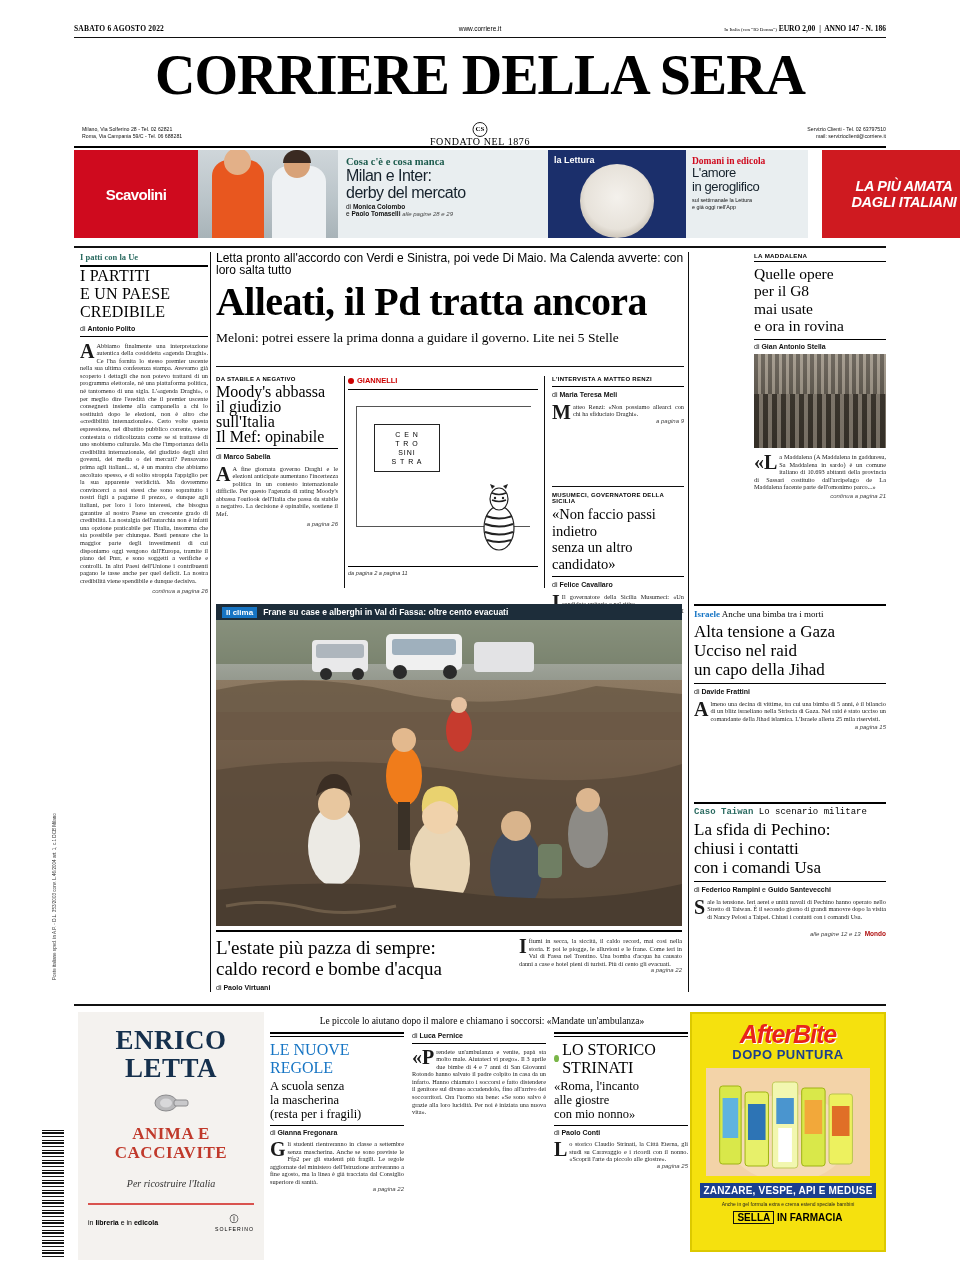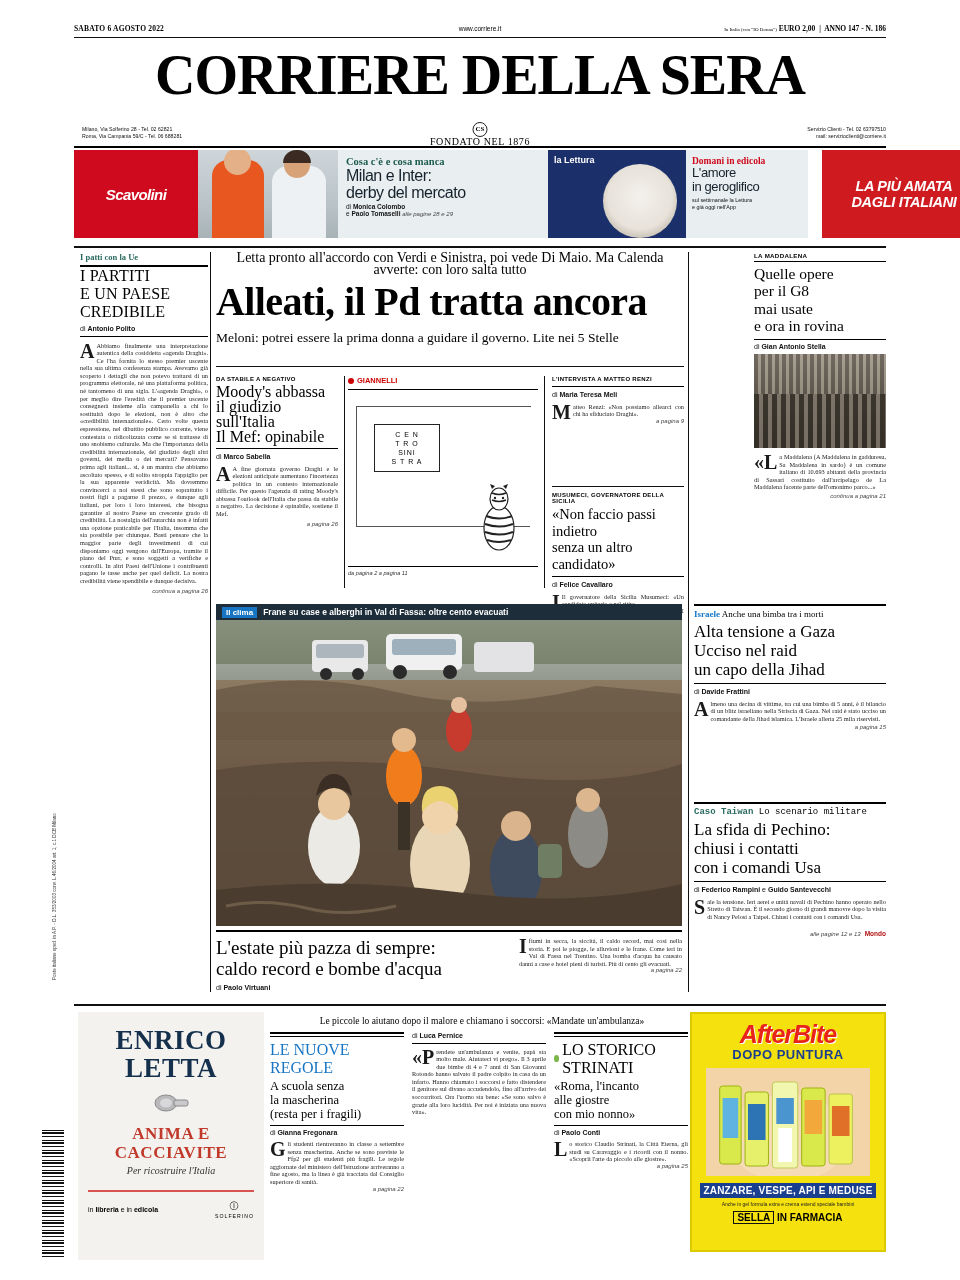--- a/index.html
+++ b/index.html
@@ -32,54 +32,54 @@
   #addrbar{left:74px;top:126px;width:812px;height:22px;}
   #addrbar .addr{position:absolute;left:8px;top:0;font-family:"Liberation Sans",sans-serif;font-size:5.2px;line-height:7px;color:#111;}
   #addrbar .fondato{position:absolute;left:50%;transform:translateX(-50%);top:10px;font-family:"Liberation Serif",serif;font-size:10px;letter-spacing:.6px;}
   #addrbar .emblem{position:absolute;left:50%;transform:translateX(-50%);top:-4px;width:13px;height:13px;border-radius:50%;border:1px solid #222;font-size:7px;line-height:13px;text-align:center;font-family:"Liberation Serif",serif;font-weight:bold;}
   #addrbar .svc{position:absolute;right:0;top:0;text-align:right;font-family:"Liberation Sans",sans-serif;font-size:5.2px;line-height:7px;color:#111;}
   #addrbar .hr{position:absolute;left:0;top:20px;width:100%;height:2px;background:#000;}
 
   
   #promo{left:74px;top:150px;width:812px;height:88px;}
   #promo .scav{position:absolute;left:0;top:0;width:124px;height:88px;background:#cf0a1e;color:#fff;display:flex;align-items:center;justify-content:center;}
-  #promo .scav span{font-family:"Liberation Sans",sans-serif;font-weight:bold;font-style:italic;font-size:15px;letter-spacing:-.6px;}
+  #promo .scav span{font-family:"Liberation Sans",sans-serif;font-weight:bold;font-size:15px;letter-spacing:-.6px;}
   #promo .photo{position:absolute;left:124px;top:0;width:140px;height:88px;overflow:hidden;background:linear-gradient(180deg,#cfd6da 0%,#b9c3c8 60%,#a8b3b8 100%);}
   #promo .photo .manA{position:absolute;left:14px;top:10px;width:52px;height:78px;background:#e8571f;border-radius:16px 16px 0 0;}
   #promo .photo .headA{position:absolute;left:26px;top:-2px;width:27px;height:27px;border-radius:50%;background:#e3b088;}
   #promo .photo .manB{position:absolute;left:74px;top:16px;width:54px;height:72px;background:#eef1f3;border-radius:16px 16px 0 0;}
   #promo .photo .headB{position:absolute;left:86px;top:2px;width:26px;height:26px;border-radius:50%;background:#d8a278;}
   #promo .photo .hairB{position:absolute;left:85px;top:0px;width:28px;height:13px;border-radius:14px 14px 0 0;background:#3a2a22;}
   #promo .mid{position:absolute;left:264px;top:0;width:210px;height:88px;background:#e9eef0;padding:6px 8px 0 8px;box-sizing:border-box;}
   #promo .mid .k{font-family:"Liberation Serif",serif;font-weight:bold;font-size:10.5px;color:#1c5b4d;}
   #promo .mid .h{font-family:"Liberation Sans",sans-serif;font-size:16px;line-height:17px;color:#15212b;letter-spacing:-.5px;}
   #promo .mid .b{font-family:"Liberation Sans",sans-serif;font-size:6.5px;margin-top:2px;color:#111;}
   #promo .mid .b b{font-weight:bold;}
-  #promo .lettura{position:absolute;left:474px;top:0;width:138px;height:88px;background:#1b2f6b;overflow:hidden;padding-left:46px;}
+  #promo .lettura{position:absolute;left:474px;top:0;width:138px;height:88px;background:#1b2f6b;overflow:hidden;}
   #promo .lettura .tag{position:absolute;left:6px;top:5px;font-family:"Liberation Sans",sans-serif;font-size:9px;color:#fff;font-weight:bold;}
   #promo .lettura .disc{position:absolute;left:50%;top:14px;transform:translateX(-50%);width:74px;height:74px;border-radius:50%;background:radial-gradient(circle at 50% 45%, #f4f1ec 0%, #e7e2da 58%, #cfc8bd 72%, #b9b2a7 100%);}
   #promo .right{position:absolute;left:612px;top:0;width:122px;height:88px;background:#e9eef0;padding:6px 6px 0 6px;box-sizing:border-box;}
   #promo .right .k{font-family:"Liberation Serif",serif;font-weight:bold;font-size:9.5px;color:#cf0a1e;}
   #promo .right .h{font-family:"Liberation Sans",sans-serif;font-size:13px;line-height:14px;color:#15212b;letter-spacing:-.4px;}
   #promo .right .b{font-family:"Liberation Sans",sans-serif;font-size:5.4px;line-height:7px;margin-top:3px;color:#111;}
   #promo .amata{position:absolute;left:748px;top:0;width:164px;height:88px;background:#cf1a20;color:#fff;display:flex;align-items:center;justify-content:center;text-align:center;}
   #promo .amata span{font-family:"Liberation Sans",sans-serif;font-weight:bold;font-style:italic;font-size:14.5px;line-height:16px;letter-spacing:-.3px;}
 
   
   .vline{position:absolute;width:1px;background:#111;}
 
   
   #leftcol{left:80px;top:252px;width:128px;}
   #leftcol .k{font-family:"Liberation Serif",serif;font-weight:bold;font-size:8.5px;color:#2a6a60;margin-bottom:3px;}
   #leftcol h2{margin:0;font-family:"Liberation Serif",serif;font-weight:normal;font-size:16px;line-height:18px;letter-spacing:.2px;}
   #leftcol .by{margin-top:4px;}
 
   
   #main{left:216px;top:252px;width:468px;}
-  #main .over{font-family:Liberation Serif, serif;font-size:14px;line-height:12px;text-align:center;}
+  #main .over{font-family:Liberation Sans, sans-serif;font-size:12px;line-height:12px;}
   #main h1{margin:4px 0 0 0;font-family:"Liberation Serif",serif;font-weight:bold;font-size:40px;line-height:44px;letter-spacing:-.6px;}
   #main .sub{margin-top:6px;font-family:"Liberation Serif",serif;font-size:13.5px;line-height:16px;}
 
   
   #rightcol{left:754px;top:252px;width:132px;}
   #rightcol .k{font-family:"Liberation Sans",sans-serif;font-weight:bold;font-size:6.2px;letter-spacing:.3px;}
   #rightcol h2{margin:2px 0 0 0;font-family:"Liberation Serif",serif;font-weight:normal;font-size:15.5px;line-height:17.5px;}
 
   
   .mbox .k{font-family:"Liberation Sans",sans-serif;font-weight:bold;font-size:6px;letter-spacing:.3px;text-transform:uppercase;}
@@ -106,21 +106,21 @@
   #feature .lower{display:flex;gap:8px;margin-top:5px;}
   #feature h2{margin:0;font-family:"Liberation Serif",serif;font-weight:normal;font-size:19px;line-height:21px;width:295px;}
   #feature .lowbody{flex:1;}
 
   
   #bottom{position:absolute;left:74px;top:1012px;width:812px;height:248px;}
   #bookad{position:absolute;left:4px;top:0;width:186px;height:248px;background:#f4f2ef;text-align:center;}
   #bookad .au{font-family:"Liberation Serif",serif;font-weight:bold;font-size:27px;line-height:28px;letter-spacing:.5px;color:#15304d;margin-top:14px;}
   #bookad .screw{width:38px;height:26px;margin:10px auto 6px auto;position:relative;}
   #bookad .ttl{font-family:"Liberation Serif",serif;font-weight:bold;font-size:17px;line-height:19px;color:#c0392b;letter-spacing:.5px;}
-  #bookad .sub{font-family:"Liberation Serif",serif;font-style:italic;font-size:10px;margin-top:3px;color:#333;}
+  #bookad .sub{font-family:"Liberation Serif",serif;font-style:italic;font-size:10px;margin-top:16px;color:#333;}
   #bookad .redline{height:2px;background:#d9534f;margin:14px 10px 8px 10px;}
   #bookad .foot{display:flex;justify-content:space-between;align-items:center;padding:0 10px;}
   #bookad .foot .l{font-family:"Liberation Sans",sans-serif;font-size:7px;}
   #bookad .foot .l b{font-weight:bold;}
   #bookad .foot .brand{font-family:"Liberation Sans",sans-serif;font-size:5.2px;letter-spacing:1px;text-align:center;}
 
   #bmid{position:absolute;left:196px;top:0;width:424px;}
   #bmid h2{margin:0;font-family:"Liberation Serif",serif;font-weight:normal;font-size:21px;line-height:23px;text-align:center;}
   #bmid .sub{font-family:"Liberation Serif",serif;font-size:9.5px;margin-top:4px;text-align:center;}
   #bmid .cols{display:flex;gap:8px;margin-top:6px;}

